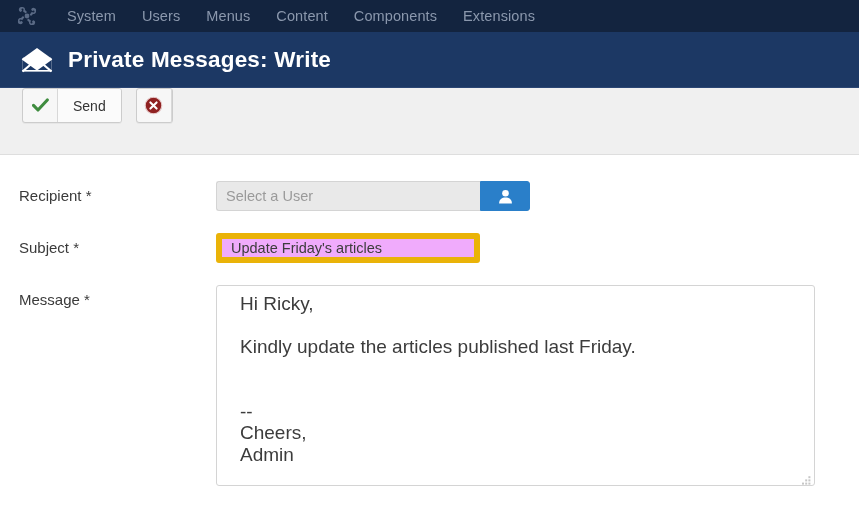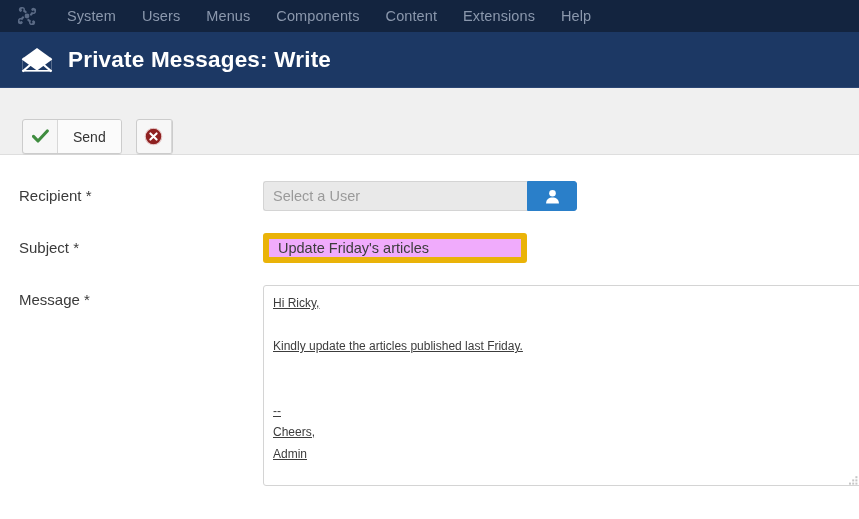--- a/index.html
+++ b/index.html
@@ -77,21 +77,21 @@
     letter-spacing: 0.2px;
     white-space: nowrap;
   }
 
   
   .toolbar {
     height: 67px;
     background: #f0f0f0;
     border-bottom: 1px solid #dedede;
     display: flex;
-    align-items: flex-end;
+    align-items: flex-start;
     padding-left: 22px;
     box-sizing: border-box;
   }
   .tbtn {
     display: flex;
     align-items: stretch;
     height: 33px;
     border: 1px solid #cccccc;
     border-radius: 3px;
     background: #f7f7f7;
@@ -123,21 +123,20 @@
   .form-area {
     background: #ffffff;
     padding-top: 26px;
     box-sizing: border-box;
     position: relative;
   }
   .form-row {
     display: flex;
     align-items: flex-start;
     margin-bottom: 22px;
-    gap: 47px;
   }
   .form-label {
     width: 216px;
     flex: 0 0 216px;
     padding-left: 19px;
     box-sizing: border-box;
     font-size: 15px;
     color: #3a3a3a;
     line-height: 29px;
     white-space: nowrap;
@@ -197,28 +196,27 @@
   
   .message-textarea {
     width: 599px;
     height: 201px;
     box-sizing: border-box;
     border: 1px solid #d4d4d4;
     border-radius: 3px;
     background: #ffffff;
     color: #3c3c3c;
     font-family: "Liberation Sans", sans-serif;
-    font-size: 12px;
+    font-size: 19px;
     line-height: 21.5px;
-    padding: 7px 9px;
+    padding: 7px 23px;
     outline: none;
     resize: none;
     overflow: hidden;
     display: block;
-    text-decoration: underline;
   }
   .textarea-wrap { position: relative; }
   .resize-grip {
     position: absolute;
     right: 3px;
     bottom: 3px;
     width: 11px;
     height: 11px;
     pointer-events: none;
   }
@@ -239,24 +237,23 @@
         <path d="M19.1 9.3l-2.7 2.7-1.6-1.6 2.7-2.7z"></path>
         <path d="M14.7 19.1l-2.7-2.7 1.6-1.6 2.7 2.7z"></path>
         <path d="M4.9 14.7l2.7-2.7 1.6 1.6-2.7 2.7z"></path>
       </g>
     </svg>
   </div>
   <div class="topnav">
     <div class="topnav-item">System</div>
     <div class="topnav-item">Users</div>
     <div class="topnav-item">Menus</div>
+    <div class="topnav-item">Content</div>
     <div class="topnav-item">Components</div>
-    <div class="topnav-item">Content</div>
     <div class="topnav-item">Extensions</div>
-    <div class="topnav-item">Help</div>
   </div>
 </div>
 
 <div class="titlebar">
   <div class="title-icon">
     <svg width="32" height="26" viewBox="0 0 32 26" aria-hidden="true">
       <path d="M1.5 11.5 L16 1 L30.5 11.5 L30.5 24.5 L1.5 24.5 Z" fill="#ffffff"></path>
       <path d="M1.5 11.5 L16 22 L30.5 11.5 L30.5 24.5 L1.5 24.5 Z" fill="#1c3864"></path>
       <path d="M1.5 11.5 L16 22 L30.5 11.5" fill="none" stroke="#ffffff" stroke-width="2.6" stroke-linejoin="round"></path>
       <path d="M1.5 24.5 L12 15.5 M30.5 24.5 L20 15.5" stroke="#ffffff" stroke-width="2.2" fill="none"></path>

